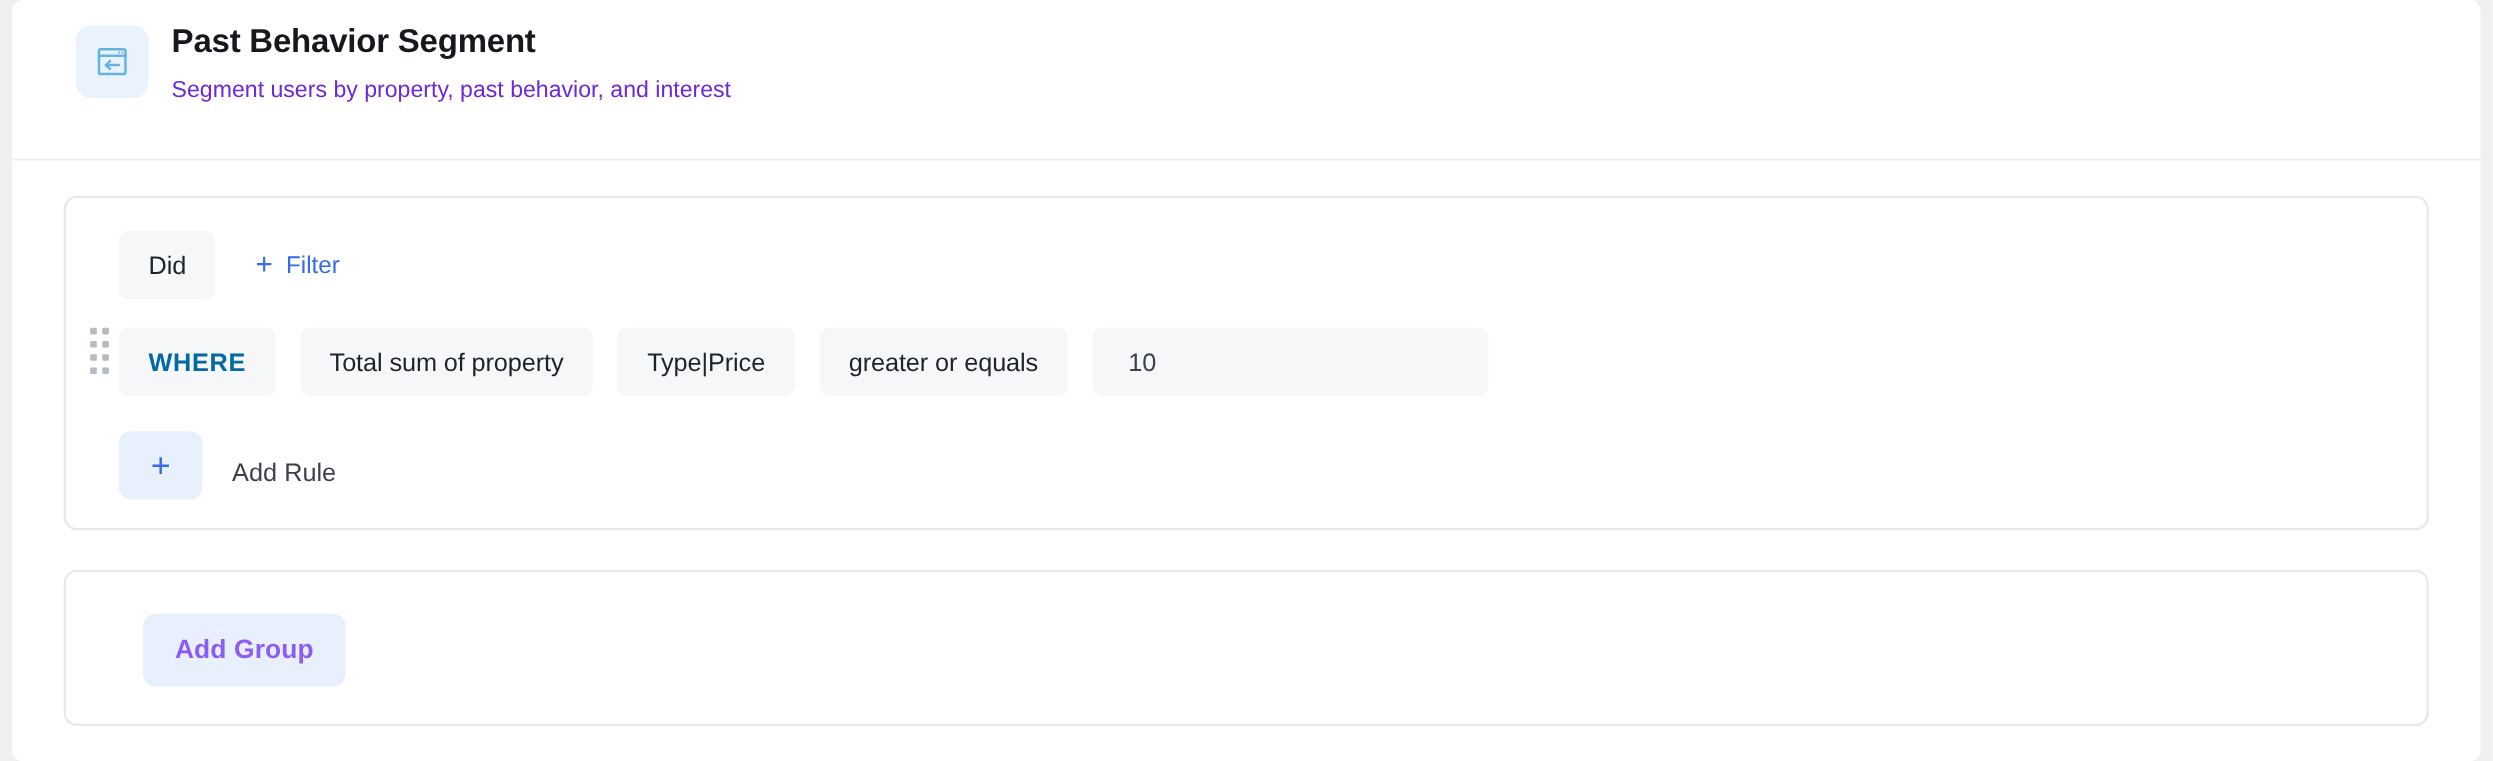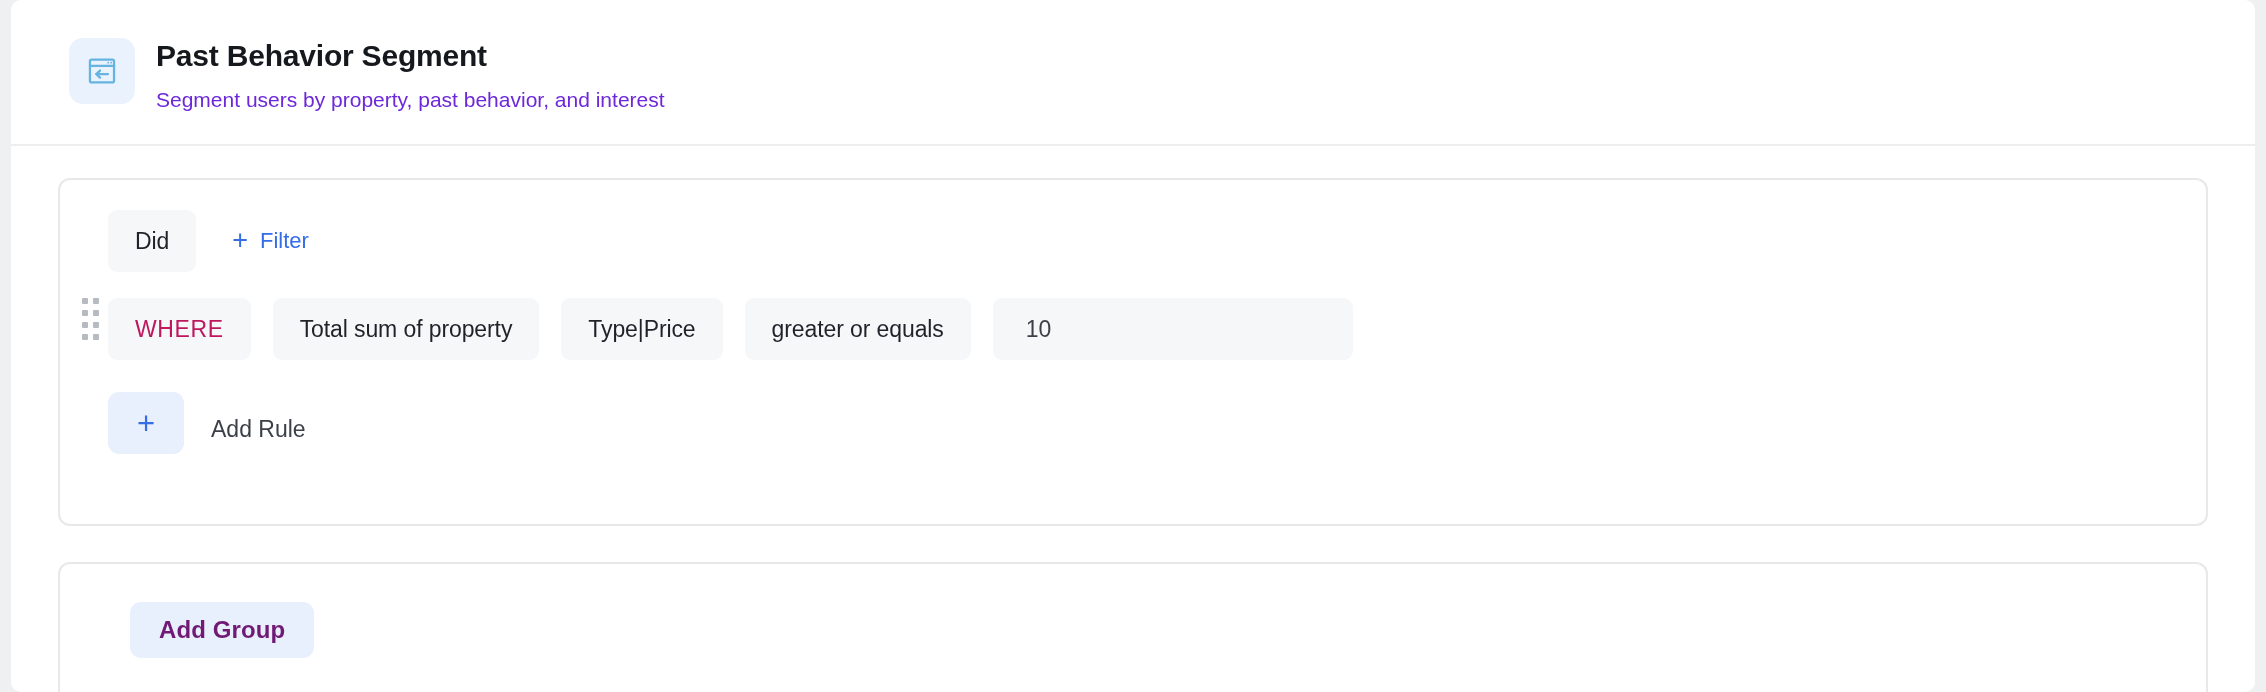--- a/index.html
+++ b/index.html
@@ -28,23 +28,23 @@
   
   #header {
     position: relative;
     height: 146px;
     border-bottom: 2px solid #eceef0;
   }
 
   #header-left {
     position: absolute;
     left: 58px;
-    top: 38px;
-    display: flex;
-    align-items: flex-start;
+    top: 20px;
+    display: flex;
+    align-items: center;
     gap: 21px;
   }
 
   #segment-icon-tile {
     width: 66px;
     height: 66px;
     border-radius: 14px;
     background: #eaf2fd;
     display: flex;
     align-items: center;
@@ -102,21 +102,21 @@
 
   .group-box {
     position: relative;
     border: 2px solid #e6e8ea;
     border-radius: 12px;
     background: #ffffff;
   }
 
   #rules-group-box {
     margin-top: 32px;
-    height: 348px;
+    height: 304px;
   }
 
   #add-group-box {
     margin-top: 36px;
     height: 142px;
   }
 
   
   #drag-handle {
     position: absolute;
@@ -158,23 +158,24 @@
     justify-content: center;
     font-family: "Liberation Sans", sans-serif;
     font-size: 23px;
     color: #1e2229;
     white-space: nowrap;
     cursor: pointer;
     letter-spacing: -0.1px;
   }
 
   .chip.muted {
-    color: #be185d;
+    color: #0369a1;
     letter-spacing: 0.6px;
     cursor: default;
+    font-weight: bold;
   }
 
   .chip.value-field {
     width: 360px;
     justify-content: flex-start;
     padding-left: 33px;
     color: #3c4149;
     cursor: text;
   }
 
@@ -228,29 +229,29 @@
     color: #3c4149;
     white-space: nowrap;
     margin-top: 12px;
   }
 
   
   #add-group-button {
     position: absolute;
     left: 70px;
     top: 38px;
-    height: 56px;
+    height: 66px;
     padding: 0 29px;
     background: #e9f0fd;
     border: none;
     border-radius: 11px;
     font-family: "Liberation Sans", sans-serif;
     font-size: 24px;
     font-weight: bold;
-    color: #701a75;
+    color: #8b5cf6;
     letter-spacing: 0.1px;
     cursor: pointer;
     white-space: nowrap;
     display: flex;
     align-items: center;
     justify-content: center;
   }
 </style>
 </head>
 <body>

